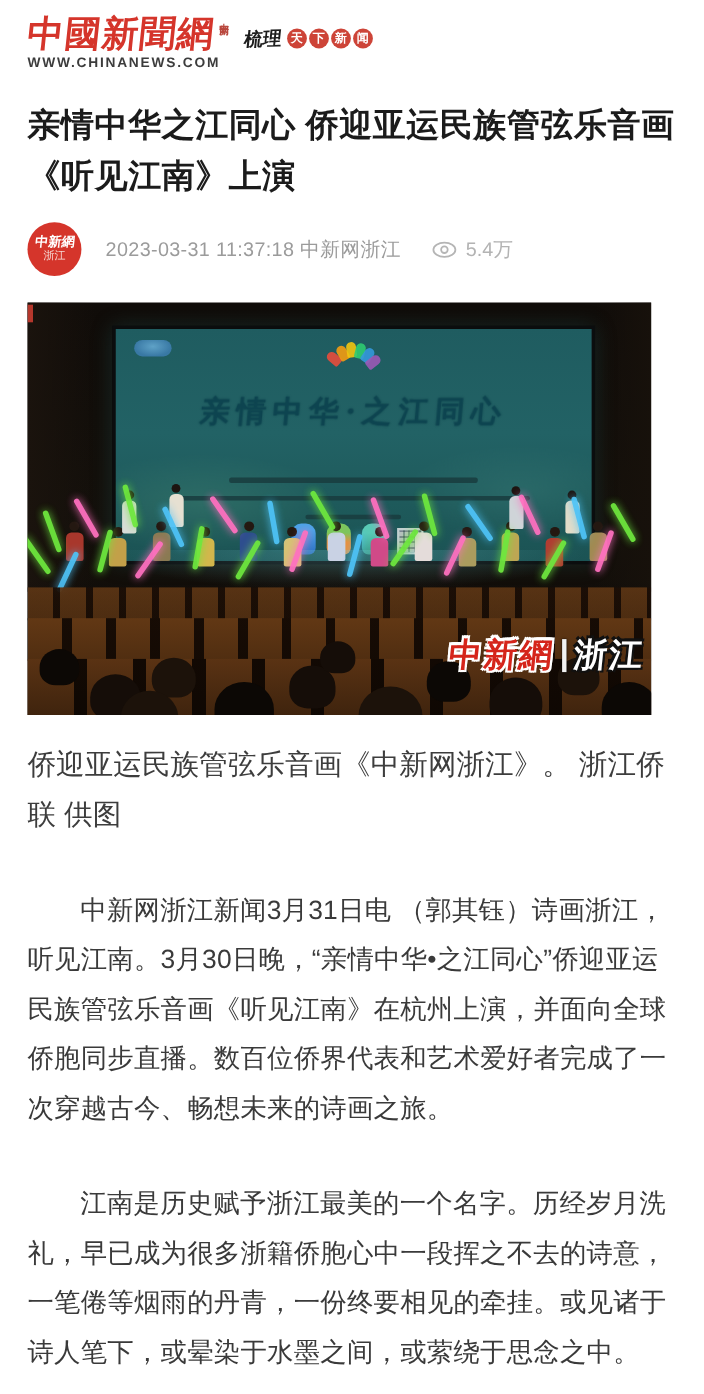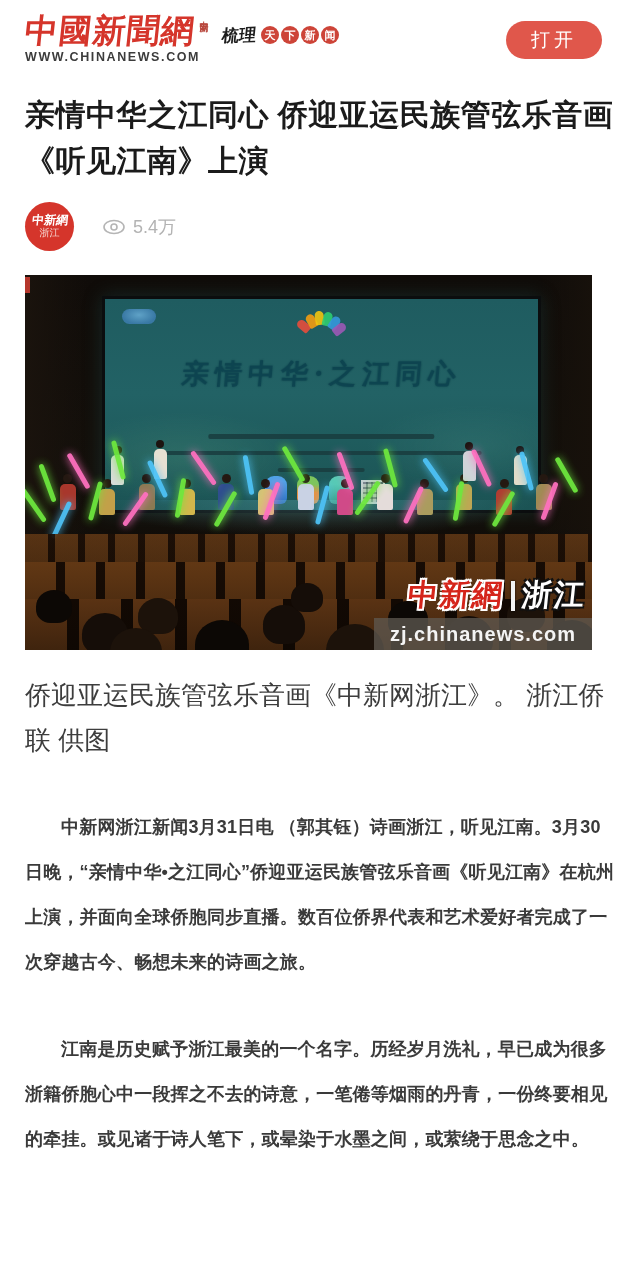--- a/index.html
+++ b/index.html
@@ -132,51 +132,54 @@
     font-size:30px; font-weight:700; color:#ffffff; transform:skewX(-6deg); letter-spacing:2px;
     text-shadow:-2px -2px 0 #111,2px -2px 0 #111,-2px 2px 0 #111,2px 2px 0 #111;
   }
   .wm-url {
     position:absolute; right:0; bottom:0; width:218px; height:32px;
     background:rgba(95,90,82,0.75); color:#f4f4f4; font-size:20px; font-weight:700;
     letter-spacing:1px; text-align:center; line-height:32px;
   }
   
   .caption { margin:23px 25px 0 25px; font-size:26px; line-height:45px; color:#3d3d3d; }
-  .para { margin:42px 25px 0 25px; font-size:18px; line-height:45px; color:#3a3a3a;
-    text-indent:2em; letter-spacing:0.2px;font-weight:bold; }
+  .para { margin:42px 25px 0 25px; font-size:24px; line-height:45px; color:#3a3a3a;
+    text-indent:2em; letter-spacing:0.2px; }
 </style>
 </head>
 <body>
 
 <div class="header">
   <div class="logo-block">
     <div class="logo-row">
       <div class="logo-main">中國新聞網</div>
       <div class="logo-vert">中新网</div>
     </div>
     <div class="logo-url">WWW.CHINANEWS.COM</div>
   </div>
   <div class="slogan">
     <span class="slogan-prefix">梳理</span>
     <span class="seal">天</span>
     <span class="seal">下</span>
     <span class="seal">新</span>
     <span class="seal">闻</span>
   </div>
   <div class="spacer"></div>
-  <button class="open-btn">打开</button>
 </div>
 
 <h1 class="title">亲情中华之江同心 侨迎亚运民族管弦乐音画《听见江南》上演</h1>
 
 <div class="meta">
   <div class="avatar">
     <div class="a1">中新網</div>
     <div class="a2">浙江</div>
+  </div>
+  <div class="meta-date">
+    <span>2023-03-31 11:37:18</span>
+    <span>中新网浙江</span>
   </div>
   <div class="views">
     <svg width="24" height="18" viewBox="0 0 24 18">
       <ellipse cx="12" cy="9" rx="10" ry="6.5" fill="none" stroke="#b5b5b5" stroke-width="1.6"></ellipse>
       <circle cx="12" cy="9" r="3" fill="none" stroke="#b5b5b5" stroke-width="1.6"></circle>
     </svg>
     <span>5.4万</span>
   </div>
 </div>
 
@@ -321,18 +324,17 @@
     <div class="ahead" style="left: 74%; top: 91%; width: 48px; height: 44.16px; position: absolute; background: rgb(21, 13, 8);"></div>
     <div class="ahead" style="left: 85%; top: 86%; width: 38px; height: 34.96px; position: absolute; background: rgb(28, 18, 10);"></div>
     <div class="ahead" style="left: 92%; top: 92%; width: 50px; height: 46px; position: absolute; background: rgb(12, 8, 5);"></div>
     <div class="ahead" style="left: 47%; top: 82%; width: 32px; height: 29.44px; position: absolute; background: rgb(21, 13, 8);"></div>
     <div class="ahead" style="left: 15%; top: 94%; width: 52px; height: 47.84px; position: absolute; background: rgb(28, 18, 10);"></div>
     <div class="wm">
     <span class="wm-logo">中新網</span>
     <span class="wm-bar"></span>
     <span class="wm-region">浙江</span>
   </div>
-    <div class="wm-url">zj.chinanews.com</div>
   </div>
 
 <div class="caption">侨迎亚运民族管弦乐音画《中新网浙江》。 浙江侨联 供图</div>
 <p class="para">中新网浙江新闻3月31日电 （郭其钰）诗画浙江，听见江南。3月30日晚，“亲情中华•之江同心”侨迎亚运民族管弦乐音画《听见江南》在杭州上演，并面向全球侨胞同步直播。数百位侨界代表和艺术爱好者完成了一次穿越古今、畅想未来的诗画之旅。</p>
 <p class="para">江南是历史赋予浙江最美的一个名字。历经岁月洗礼，早已成为很多浙籍侨胞心中一段挥之不去的诗意，一笔倦等烟雨的丹青，一份终要相见的牵挂。或见诸于诗人笔下，或晕染于水墨之间，或萦绕于思念之中。</p>
 
 </body></html>

